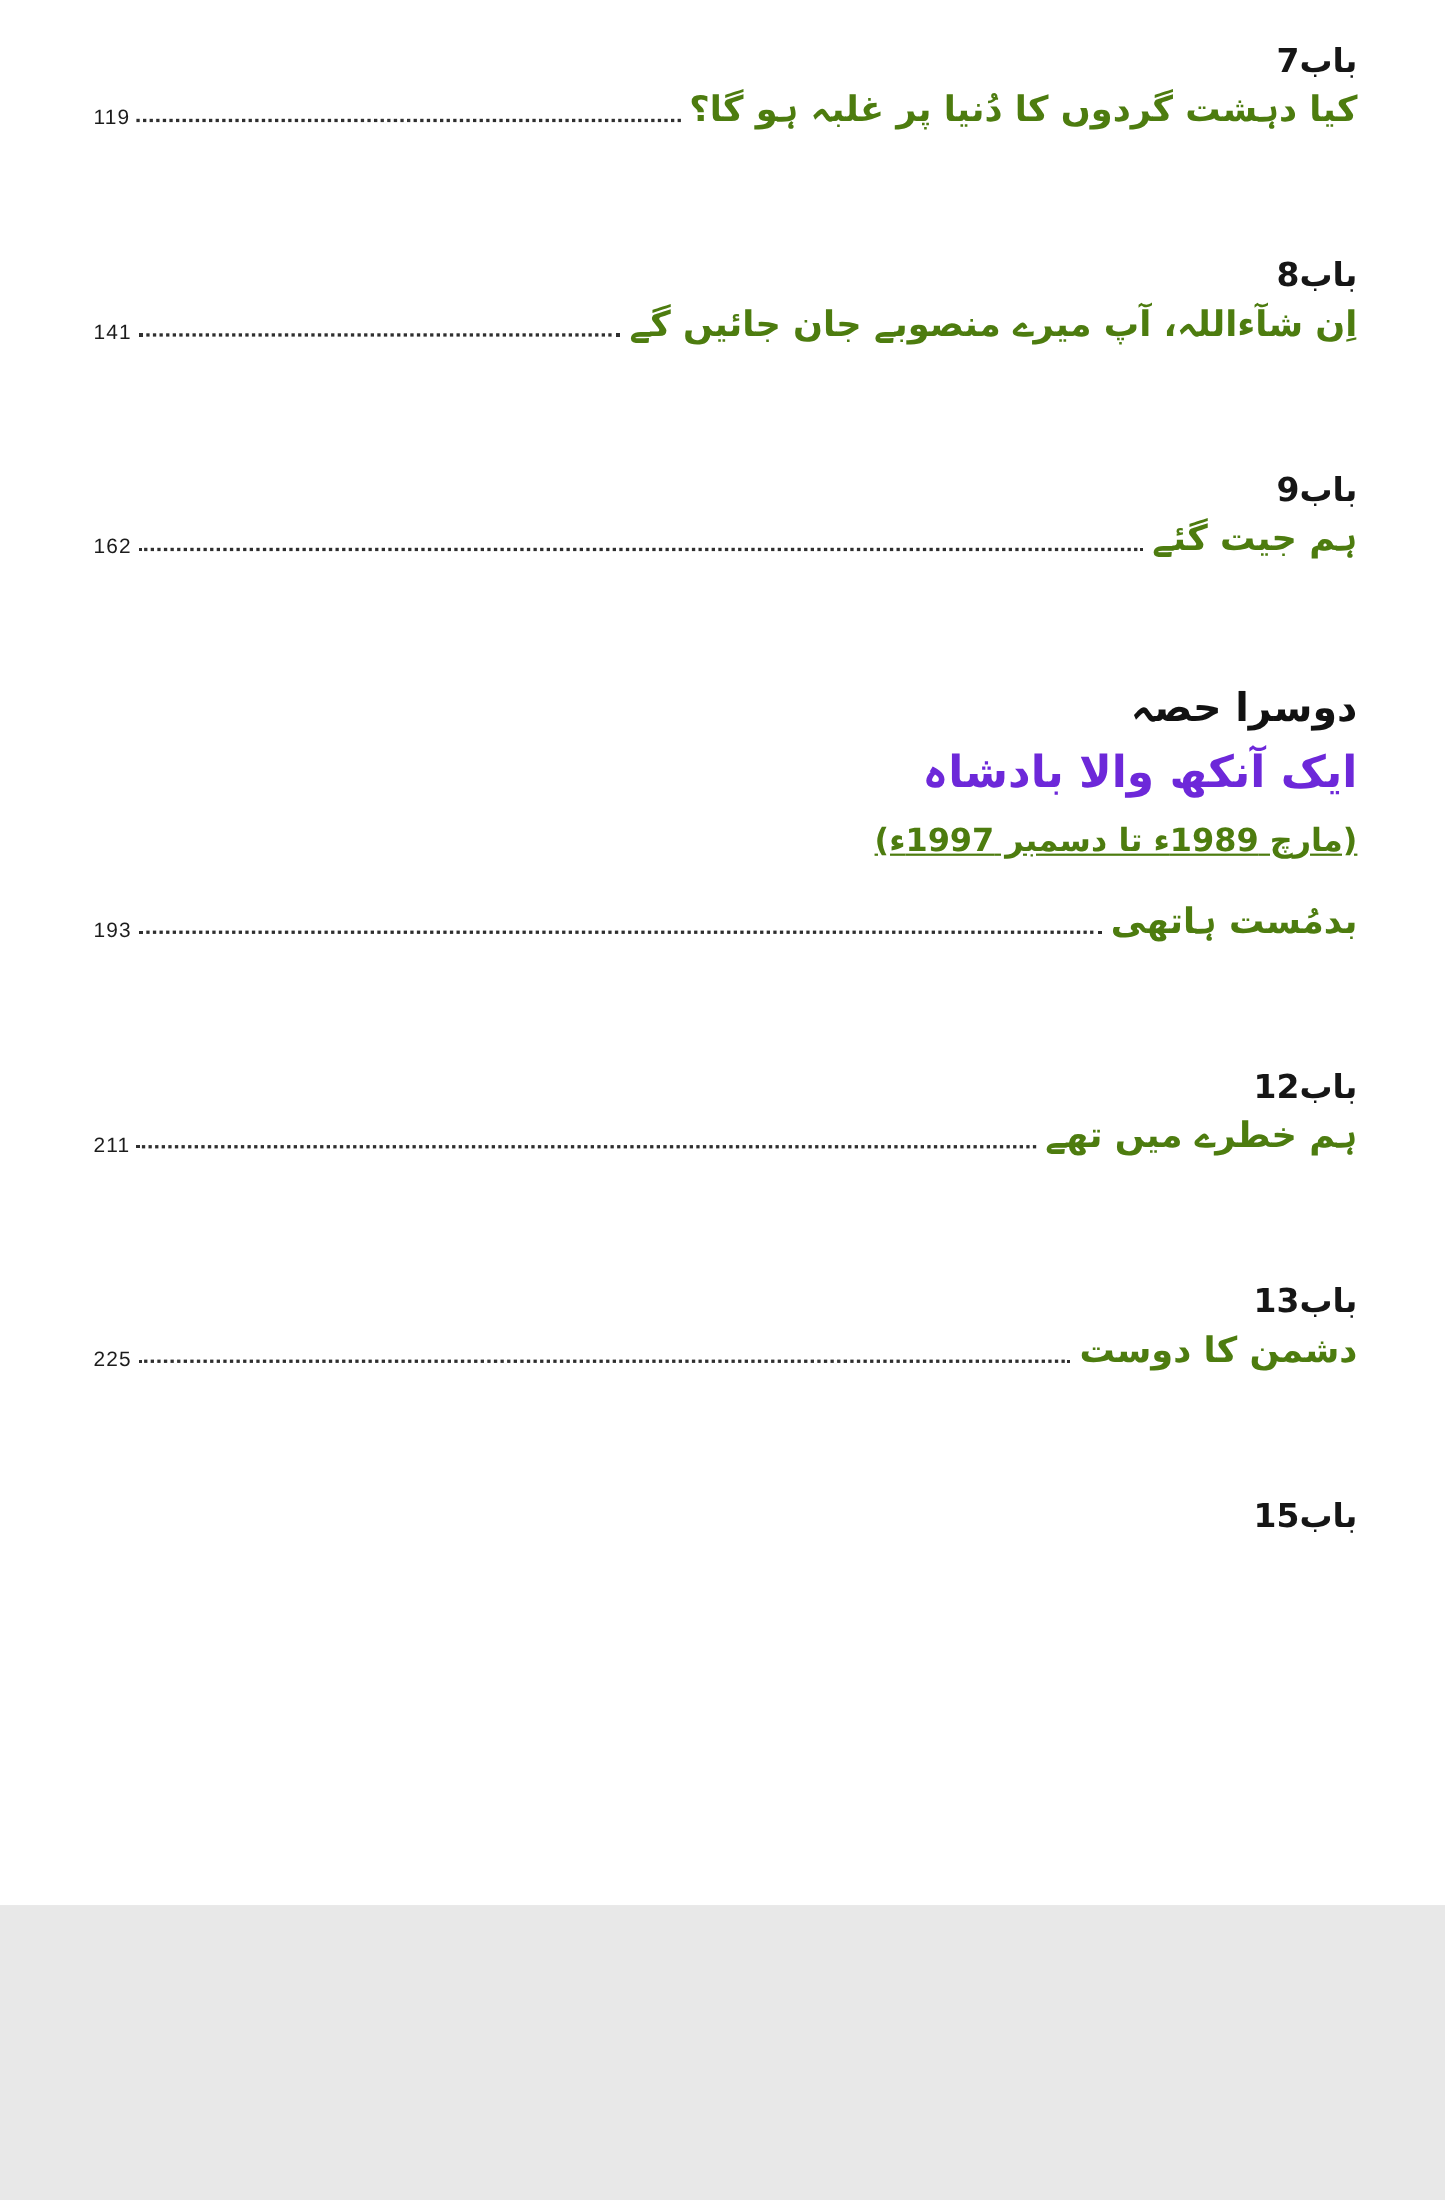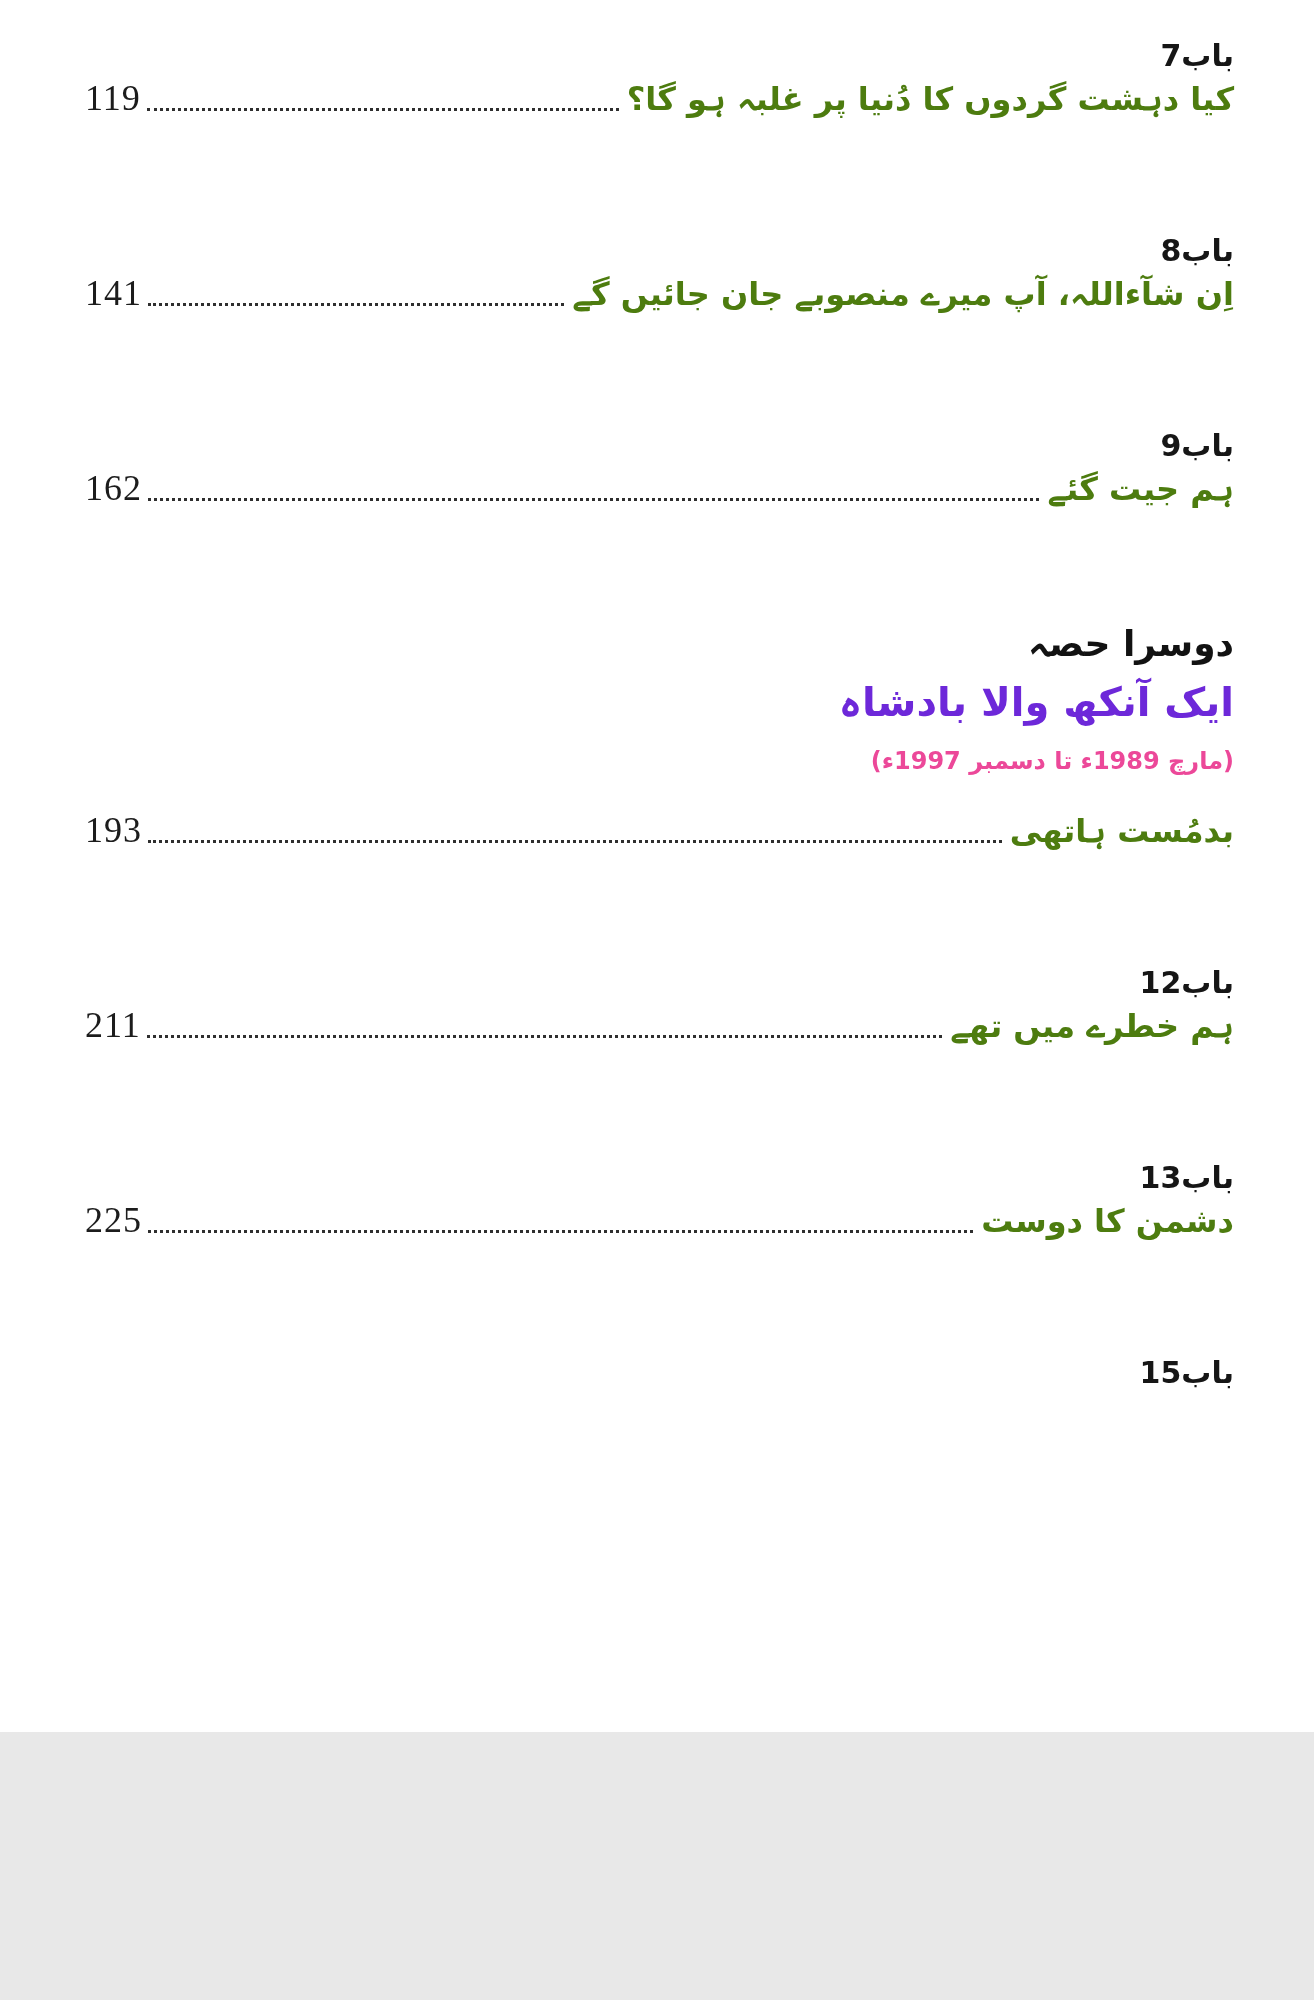--- a/index.html
+++ b/index.html
@@ -31,22 +31,22 @@
     color: #161616;
     margin-bottom: 4px;
   }
   .entry-row {
     display: flex;
     align-items: flex-end;
     direction: ltr;
   }
   .page-num {
     flex: 0 0 auto;
-    font-family: Liberation Serif, serif;
-    font-size: 36px;
+    font-family: Liberation Sans, sans-serif;
+    font-size: 19px;
     line-height: 1.1;
     color: #1c1c1c;
     letter-spacing: 1px;
   }
   .leader {
     flex: 1 1 auto;
     border-bottom: 3px dotted #2f2f2f;
     margin: 0 8px 8px 6px;
     height: 1px;
   }
@@ -73,24 +73,25 @@
     color: #121212;
   }
   .part-line2 {
     font-size: 40px;
     font-weight: 700;
     line-height: 1.3;
     margin-bottom: 18px;
     color: #6d28d9;
   }
   .part-line3 {
-    font-size: 24px;
+    font-size: 29px;
     font-weight: 600;
     line-height: 1.3;
-    color: #ec4899;
+    color: #4d7c0f;
+    text-decoration: underline;
   }
 </style>
 </head>
 <body>
 
 <div class="page">
   <div id="toc">
   <div class="chapter">
     <div class="chap-label">باب7</div>
     <div class="entry-row">

